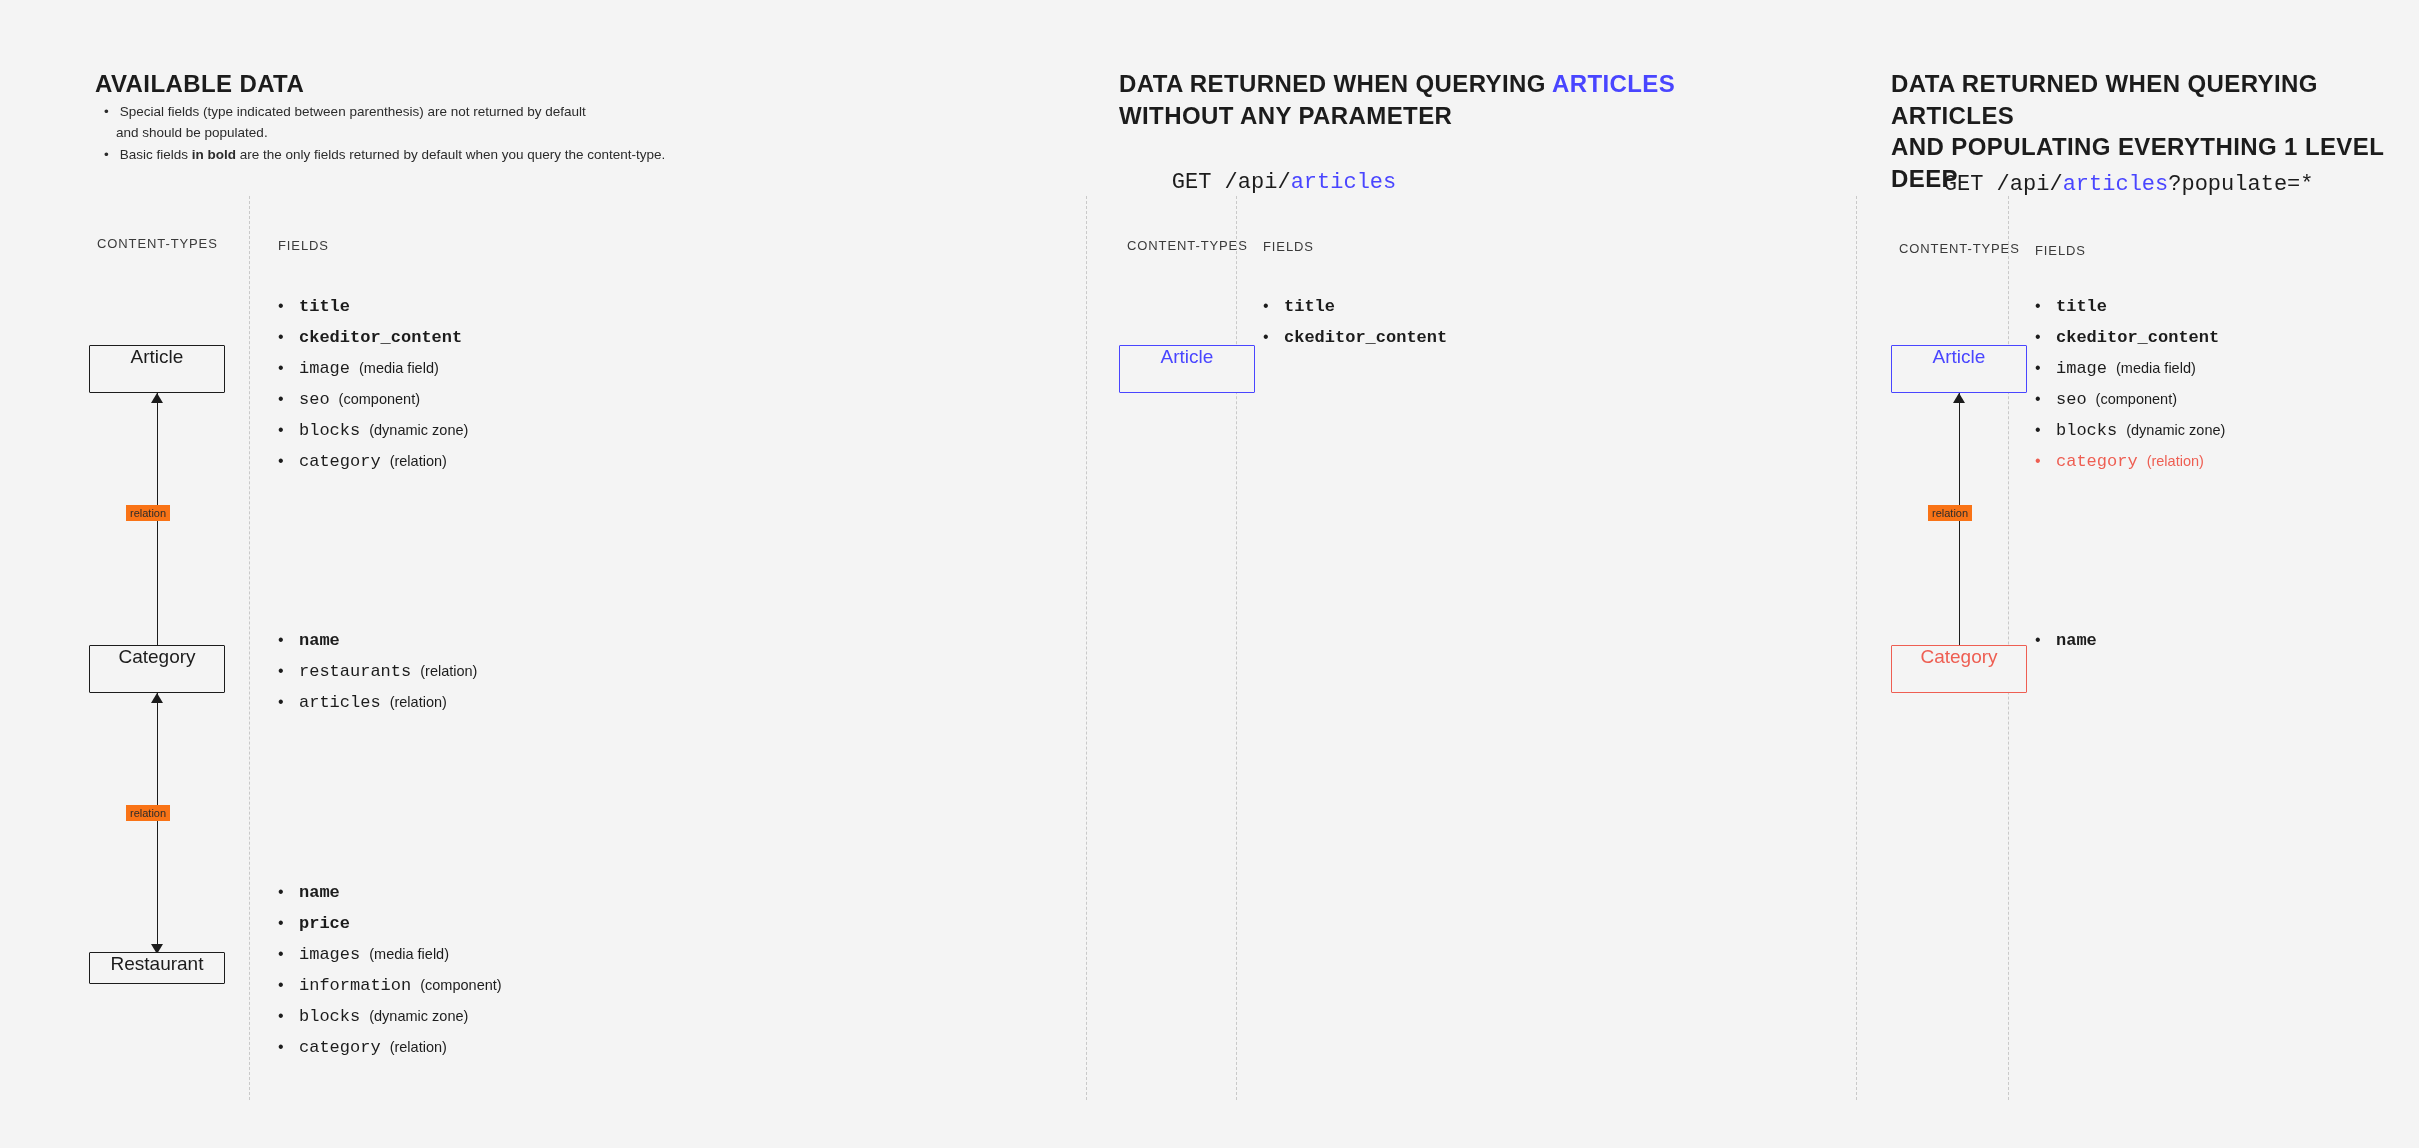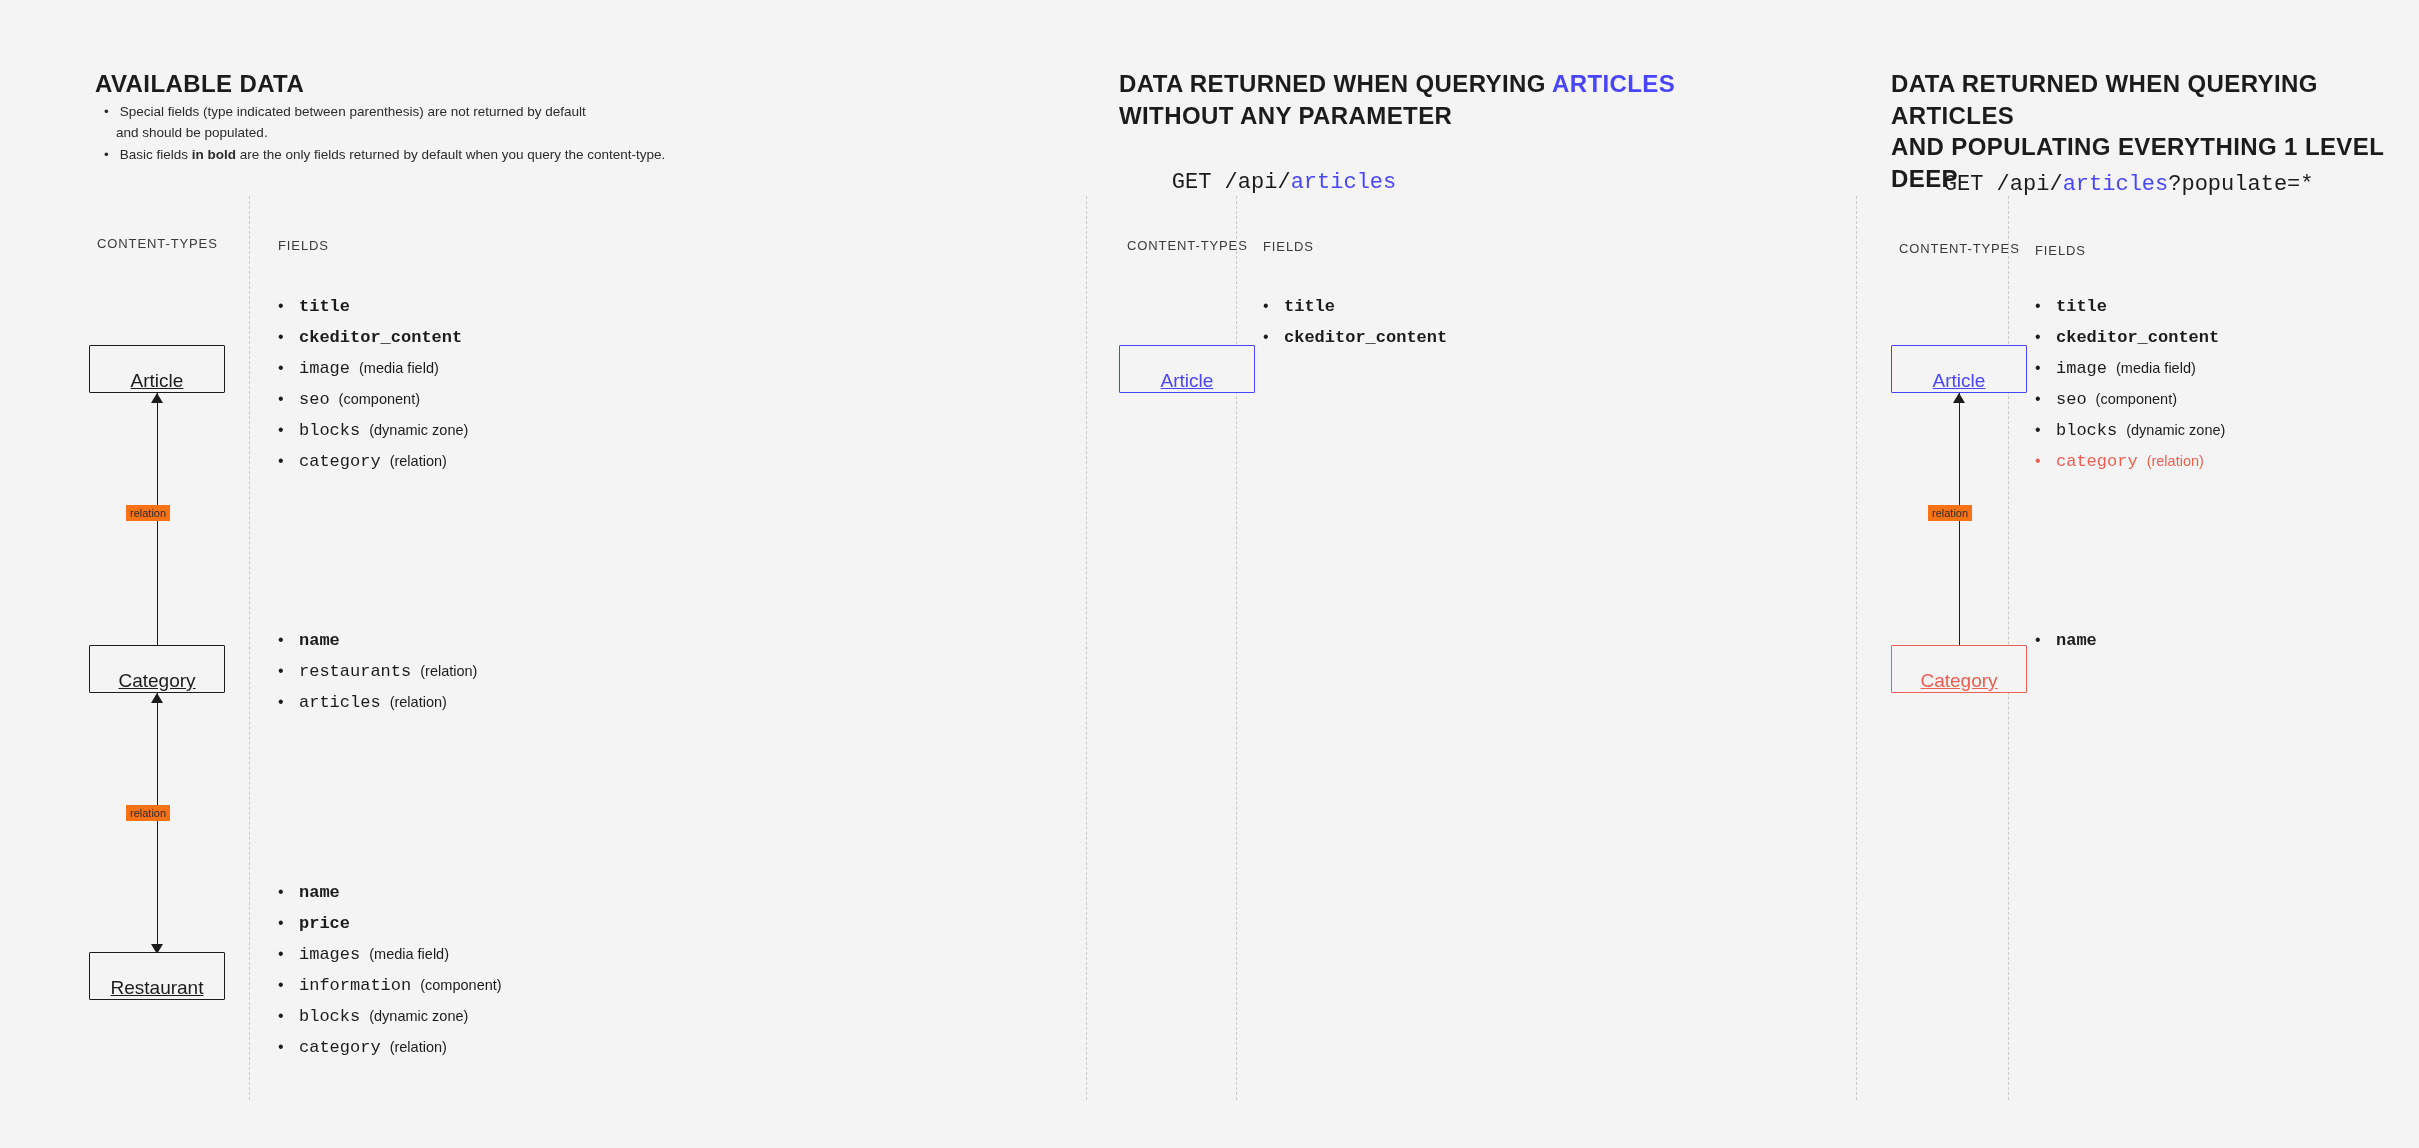--- a/index.html
+++ b/index.html
@@ -81,24 +81,23 @@
 
   
   .ct-box {
     position: absolute;
     box-sizing: border-box;
     border: 1.6px solid #1c1c1c;
     background: #f4f4f4;
     font-size: 19px;
     color: #1c1c1c;
     display: flex;
-    align-items: flex-end;
+    align-items: flex-start;
     justify-content: center;
     border-radius: 1px;
-    text-decoration: underline;
   }
   .ct-box.blue  { border-color: #4945ff; color: #4945ff; }
   .ct-box.red   { border-color: #ee5e52; color: #ee5e52; }
 
   
   .conn {
     position: absolute;
   }
   .conn .line {
     position: absolute;
@@ -195,21 +194,21 @@
     <span>Category</span>
   </div>
 
   <div class="conn" style="left:157px; top:693px; height:261px;">
     <div class="line"></div>
     <div class="arrow-head arrow-up" style="left:-6px; top:0px;"></div>
     <div class="arrow-head arrow-down" style="left:-6px; bottom:0px;"></div>
   </div>
   <div class="conn-label" style="left:126px; top:805px;">relation</div>
 
-  <div class="ct-box" style="left:89px; top:952px; width:136px; height:48px;">
+  <div class="ct-box" style="left:89px; top:952px; width:136px; height:32px;">
     <span>Restaurant</span>
   </div>
 
   <div class="fields" style="left:278px; top:298px;">
     <ul>
       <li class="bold"><span class="bullet">•</span><span class="fname">title</span></li>
       <li class="bold"><span class="bullet">•</span><span class="fname">ckeditor_content</span></li>
       <li><span class="bullet">•</span><span class="fname">image</span><span class="ftype">(media field)</span></li>
       <li><span class="bullet">•</span><span class="fname">seo</span><span class="ftype">(component)</span></li>
       <li><span class="bullet">•</span><span class="fname">blocks</span><span class="ftype">(dynamic zone)</span></li>

